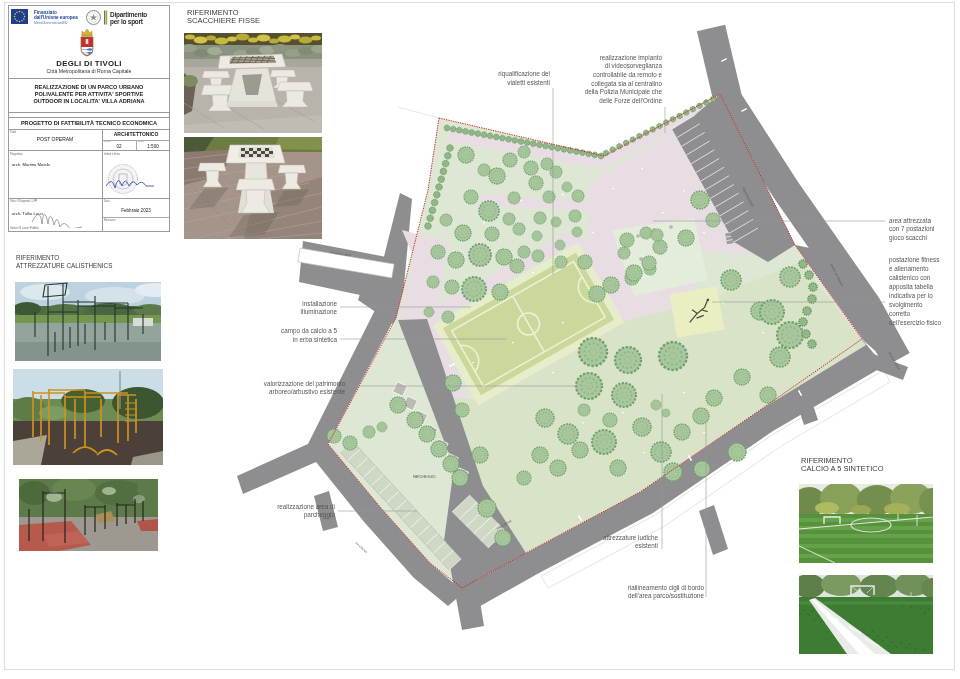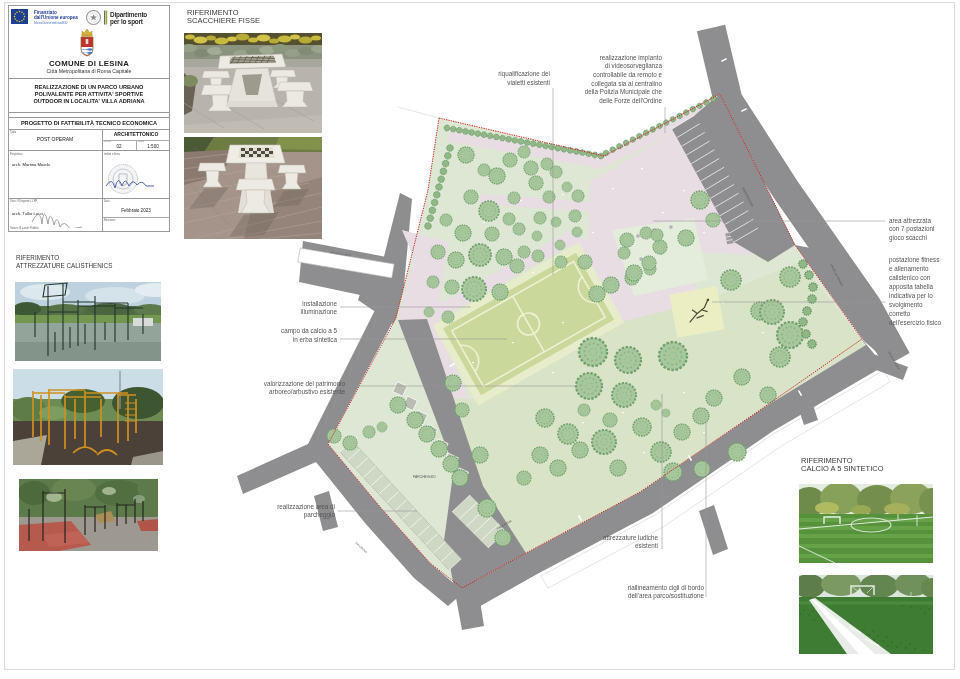--- a/index.html
+++ b/index.html
@@ -468,21 +468,21 @@
 <div style="position:absolute;left:75px;top:28px;width:26px;height:30px"><svg width="24" height="30" viewBox="0 0 24 30">
       <path d="M7,7 L7,3 9,5 12,1 15,5 17,3 17,7 z" fill="#d8b23c" stroke="#a8862a" stroke-width="0.5"></path>
       <rect x="6.5" y="6.5" width="11" height="2" fill="#c8a232"></rect>
       <path d="M6,9 h12 v12 q0,5 -6,7 q-6,-2 -6,-7 z" fill="#c03030" stroke="#8a6a20" stroke-width="0.7"></path>
       <path d="M6.5,19 h11 v2.5 q0,4 -5.5,5.5 q-5.5,-1.5 -5.5,-5.5 z" fill="#ffffff"></path>
       <path d="M6.5,21 q2,1.5 5.5,0 q3.5,-1.5 5.5,0 v1 q-2,1.5 -5.5,0 q-3.5,-1.5 -5.5,0 z" fill="#4a78c0"></path>
       <path d="M6.5,24.5 q2,1.5 5.5,0 q3.5,-1.5 5.5,0 v0.8 q-2,1.5 -5.5,0 q-3.5,-1.5 -5.5,0 z" fill="#4a78c0"></path>
       <rect x="10.7" y="11" width="2.6" height="5" fill="#e8e0d0"></rect>
     </svg></div>
 
-<div style="position:absolute;left:8px;top:58.5px;width:162px;text-align:center;font-size:7.8px;font-weight:bold;color:#222;letter-spacing:0.3px">COMUNE DI LESINA</div>
+<div style="position:absolute;left:8px;top:58.5px;width:162px;text-align:center;font-size:7.8px;font-weight:bold;color:#222;letter-spacing:0.3px">DEGLI DI TIVOLI</div>
 <div style="position:absolute;left:8px;top:67.5px;width:162px;text-align:center;font-size:5.2px;color:#333">Città Metropolitana di Roma Capitale</div>
 
 <div style="position:absolute;left:8px;top:78px;width:162px;height:35px;border-top:0.7px solid #999;border-bottom:0.7px solid #999"></div>
 <div style="position:absolute;left:10px;top:83.5px;width:158px;text-align:center;font-size:5.6px;line-height:7.4px;font-weight:bold;color:#222">REALIZZAZIONE DI UN PARCO URBANO<br>POLIVALENTE PER ATTIVITA' SPORTIVE<br>OUTDOOR IN LOCALITA' VILLA ADRIANA</div>
 
 <div style="position:absolute;left:8px;top:116.5px;width:162px;height:13px;border-top:0.7px solid #999;border-bottom:0.7px solid #999"></div>
 <div style="position:absolute;left:8px;top:119.5px;width:162px;text-align:center;font-size:5.6px;font-weight:bold;color:#222">PROGETTO DI FATTIBILITÀ TECNICO ECONOMICA</div>
 
 <div style="position:absolute;left:102px;top:129.5px;width:0;height:102.5px;border-left:0.7px solid #999"></div>
 <div style="position:absolute;left:10px;top:130.5px;font-size:2.6px;color:#666">Titolo</div>

